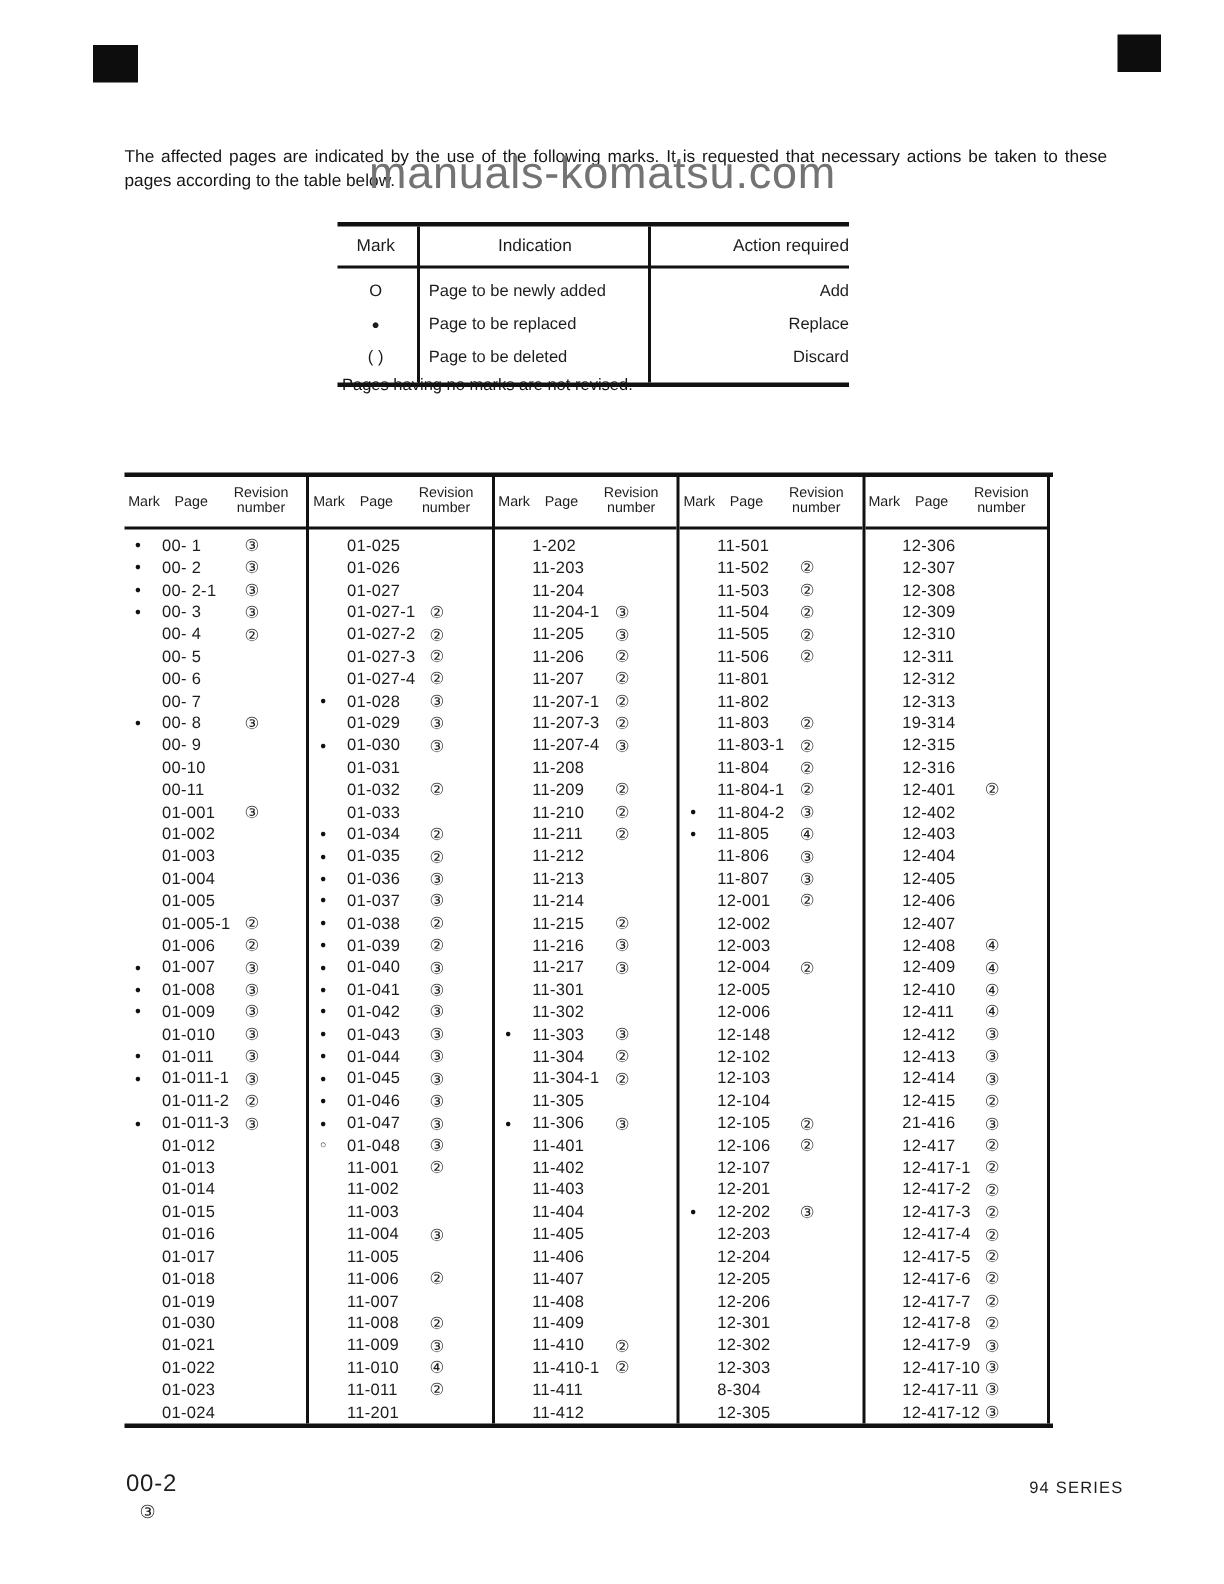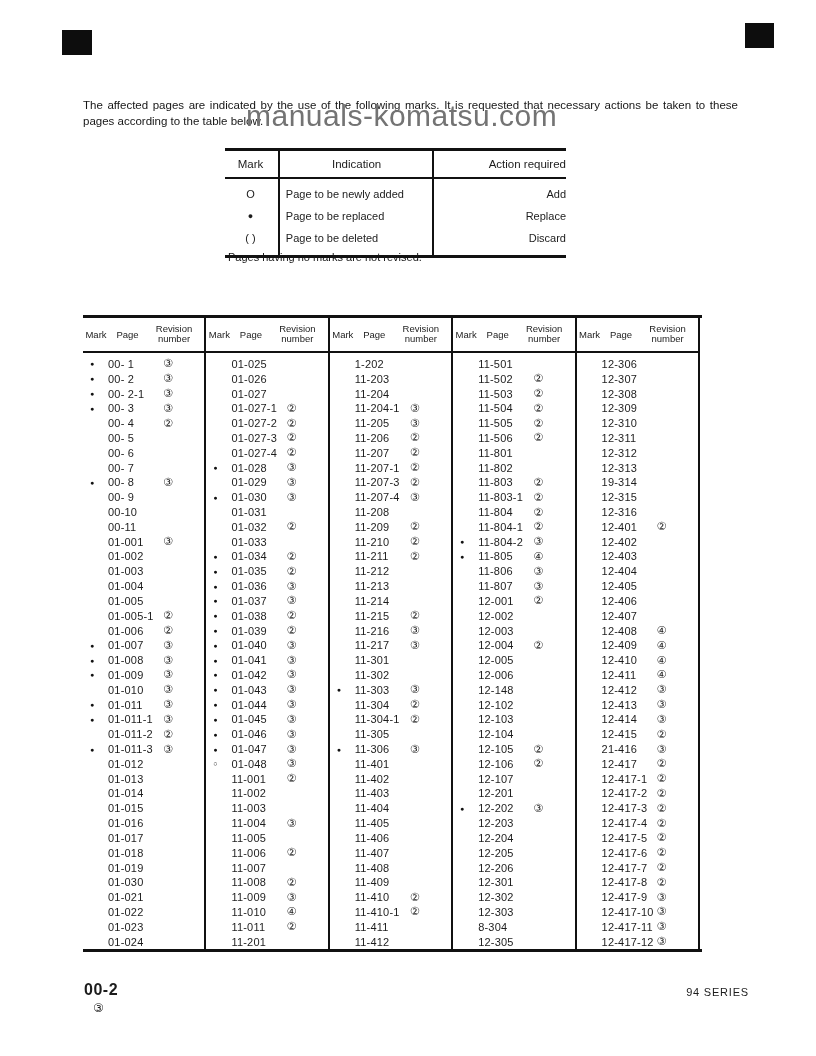--- a/index.html
+++ b/index.html
@@ -44,21 +44,21 @@
   .ch-mark{width:26px;text-align:center;}
   .ch-page{width:37px;text-align:center;}
   .ch-rev{width:56px;text-align:center;white-space:pre-line;line-height:10.5px;}
   .col-body{flex:1;padding-top:4px;}
   .trow{display:flex;align-items:center;height:14.82px;font-size:11px;}
   .c-mark{width:18px;text-align:center;font-size:7px;color:#111;}
   .c-page{width:62px;padding-left:7px;box-sizing:border-box;white-space:pre;letter-spacing:0.2px;}
   .c-rev{width:34px;text-align:left;font-family:"DejaVu Sans",sans-serif;font-size:11px;}
 
   
-  .footer-page{position:absolute;left:84px;top:981px;font-size:16px;font-weight:bold;letter-spacing:0.5px;}
+  .footer-page{position:absolute;left:84px;top:981px;font-size:16px;font-weight:normal;letter-spacing:0.5px;}
   .footer-rev{position:absolute;left:93px;top:1001px;font-size:12px;font-family:"DejaVu Sans",sans-serif;}
   .footer-series{position:absolute;right:67px;top:986px;font-size:11px;letter-spacing:0.8px;}
 </style>
 </head>
 <body>
 
 <div class="page">
 
   <div class="corner tl"></div>
   <div class="corner tr"></div>

